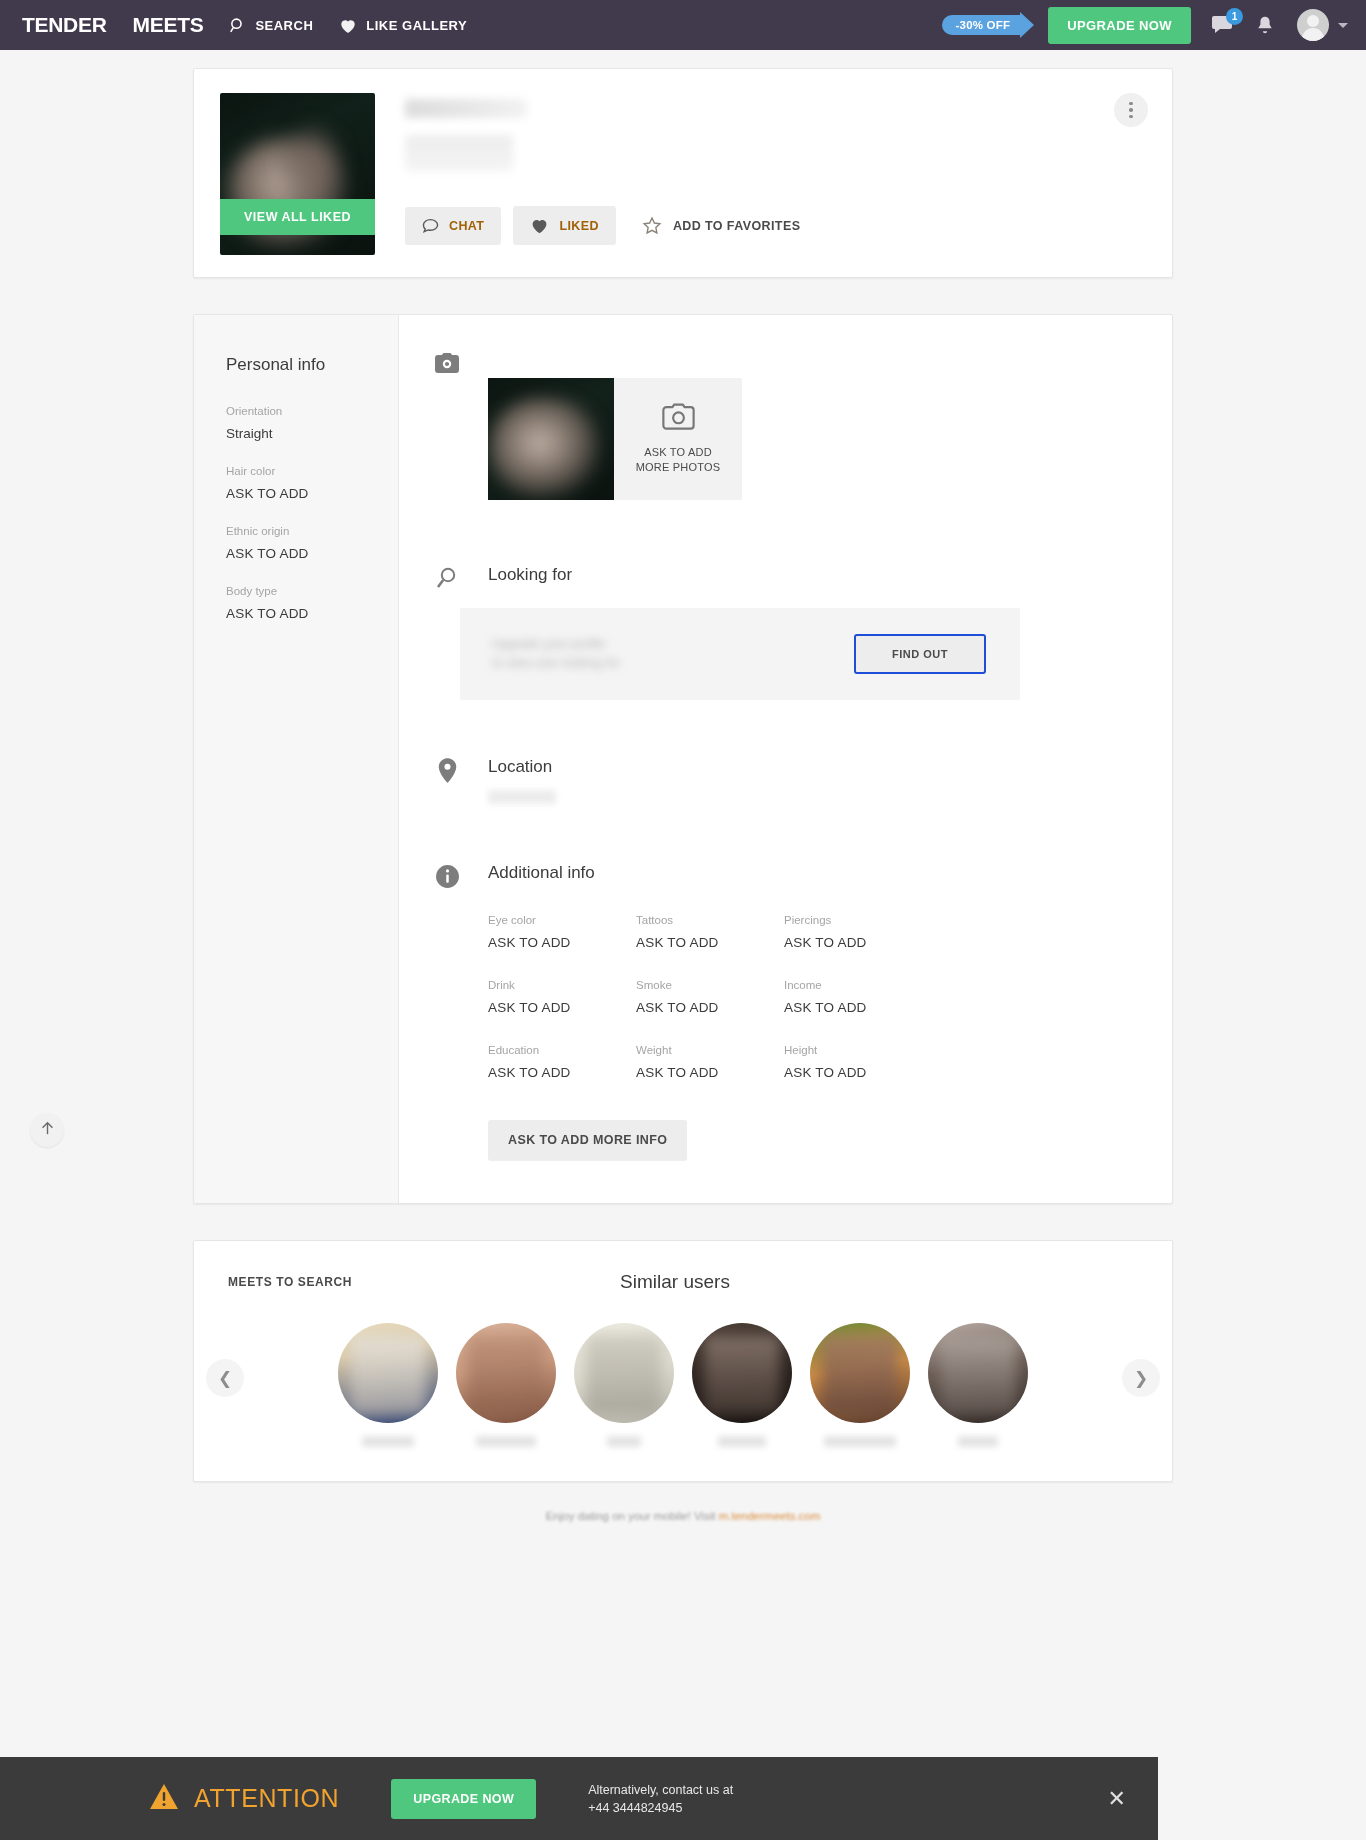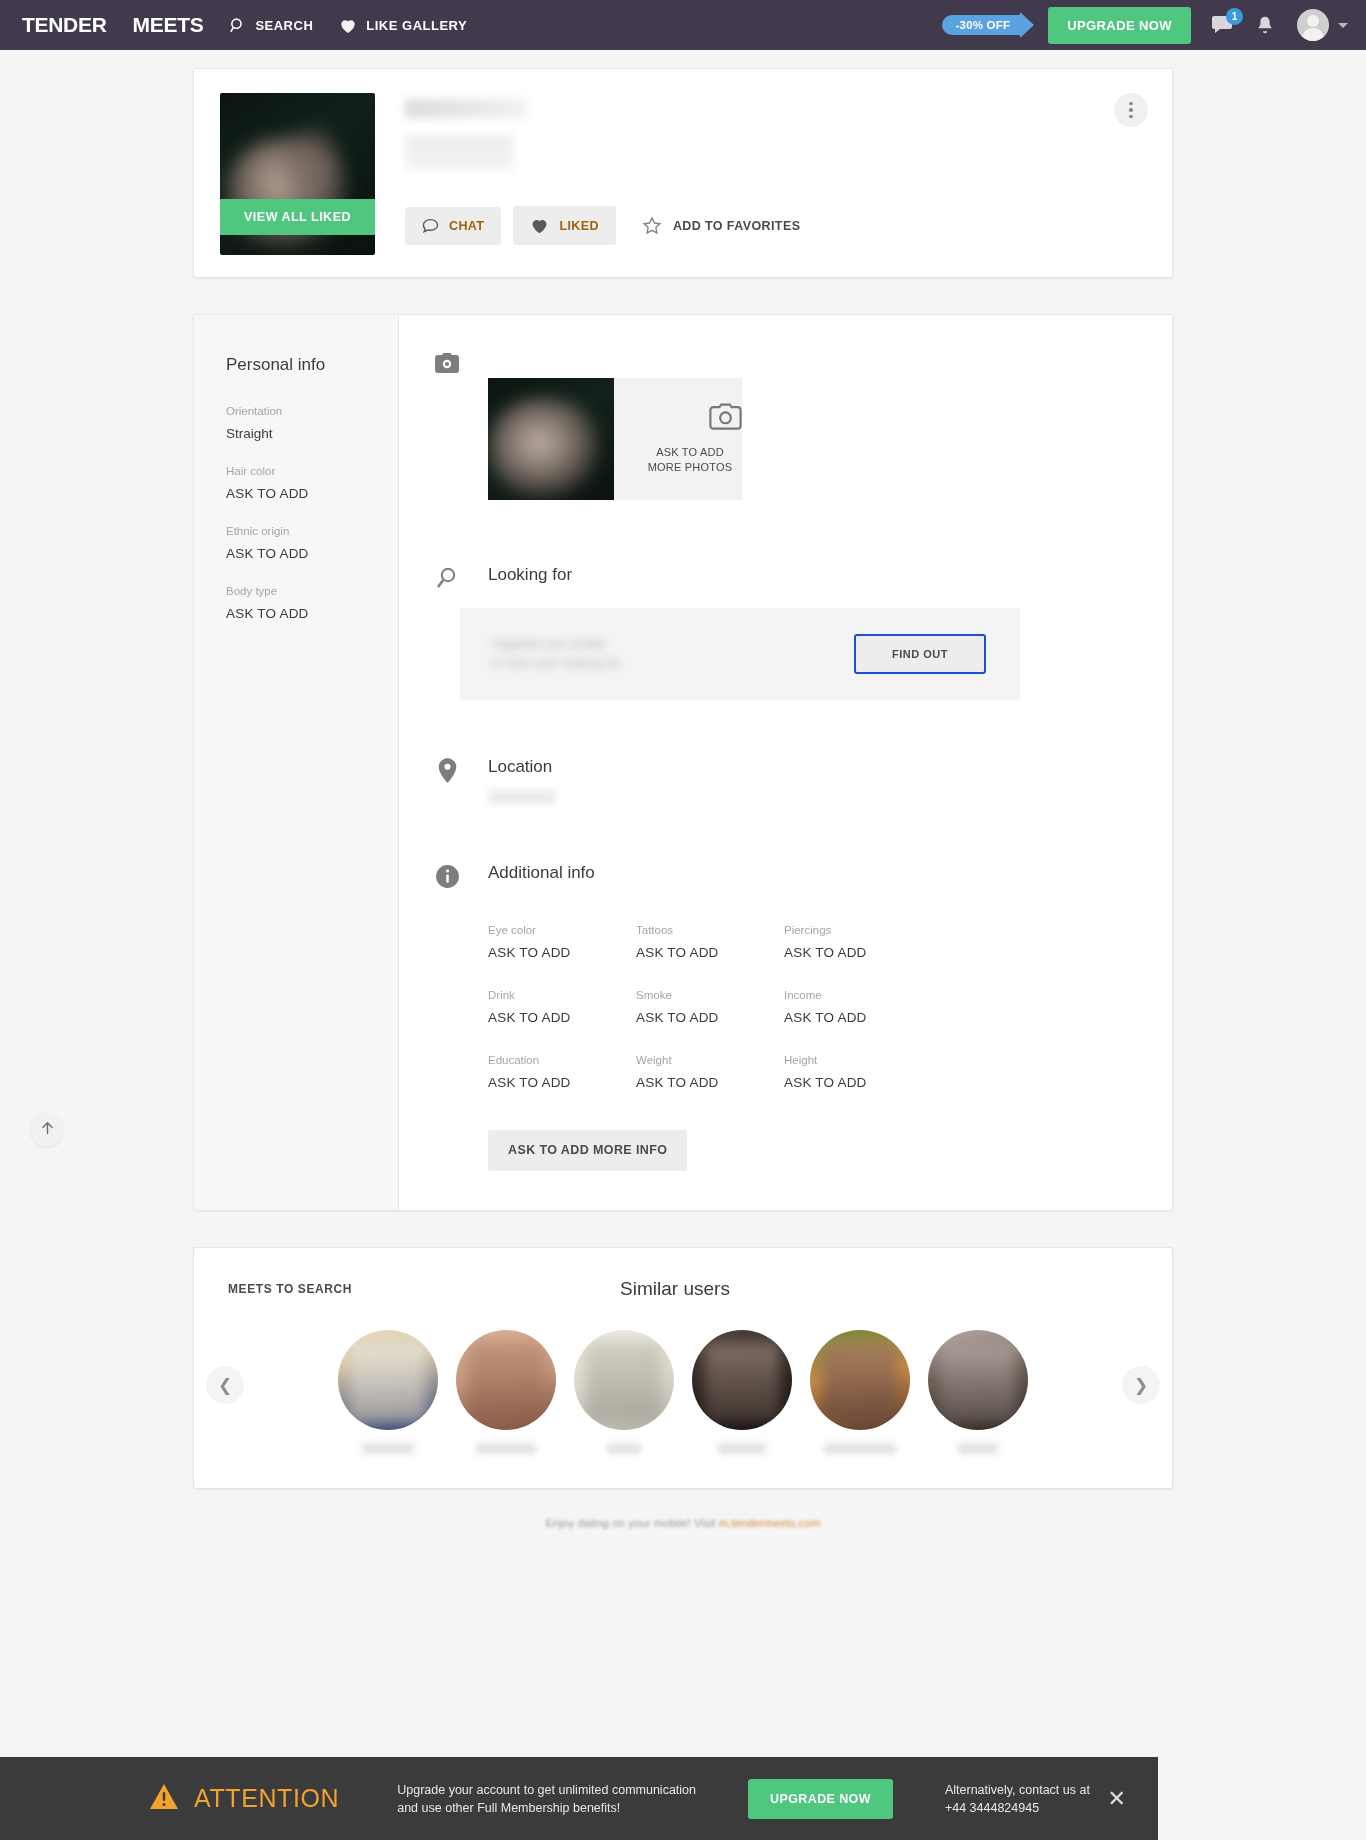--- a/index.html
+++ b/index.html
@@ -337,21 +337,21 @@
     width: 110px; height: 100px;
     border-radius: 45%;
     background: radial-gradient(ellipse at 45% 45%, rgba(205,185,174,0.95) 0%, rgba(150,130,120,0.65) 48%, rgba(25,35,30,0.2) 78%);
     filter: blur(8px);
   }
   .add-photos {
     width: 128px; height: 122px;
     background: #f2f2f2;
     display: flex;
     flex-direction: column;
-    align-items: flex-end;
+    align-items: center;
     justify-content: center;
     cursor: pointer;
     border: none;
     font-family: inherit;
   }
   .add-photos .txt {
     font-size: 11px;
     color: #4a4a4a;
     text-align: center;
     line-height: 15px;
@@ -401,21 +401,21 @@
     background: #ececec;
     filter: blur(3px);
     border-radius: 2px;
   }
 
   .sec.sp-add { margin-top: 58px; }
   .info-grid {
     display: grid;
     grid-template-columns: 148px 148px 148px;
     row-gap: 29px;
-    margin-top: 40px;
+    margin-top: 30px;
   }
   .info-label { font-size: 11.5px; color: #a5a5a5; margin-bottom: 9px; }
   .info-value { font-size: 13.5px; color: #3c3c3c; letter-spacing: 0.2px; }
 
   .add-more-info {
     margin-top: 40px;
     background: #ededed;
     border: none;
     border-radius: 3px;
     padding: 13px 20px;
@@ -912,24 +912,20 @@
     <span>
       <svg width="28" height="25" viewBox="0 0 28 25" fill="#f0a32e">
         <path d="M14 0L28 25H0z"></path>
         <rect x="12.8" y="8" width="2.4" height="9" rx="1.2" fill="#3b3b3b"></rect>
         <circle cx="14" cy="20.5" r="1.5" fill="#3b3b3b"></circle>
       </svg>
     </span>
     <span class="ban-attn">ATTENTION</span>
   </div>
 
-  <div class="ban-text">
-    <div>Upgrade your account to get unlimited communication</div>
-    <div>and use other Full Membership benefits!</div>
-  </div>
 
   <button class="ban-upgrade">UPGRADE NOW</button>
 
   <div class="ban-contact">
     <div>Alternatively, contact us at</div>
     <div>+44 3444824945</div>
   </div>
 
   <button class="ban-close">✕</button>
 </div>

